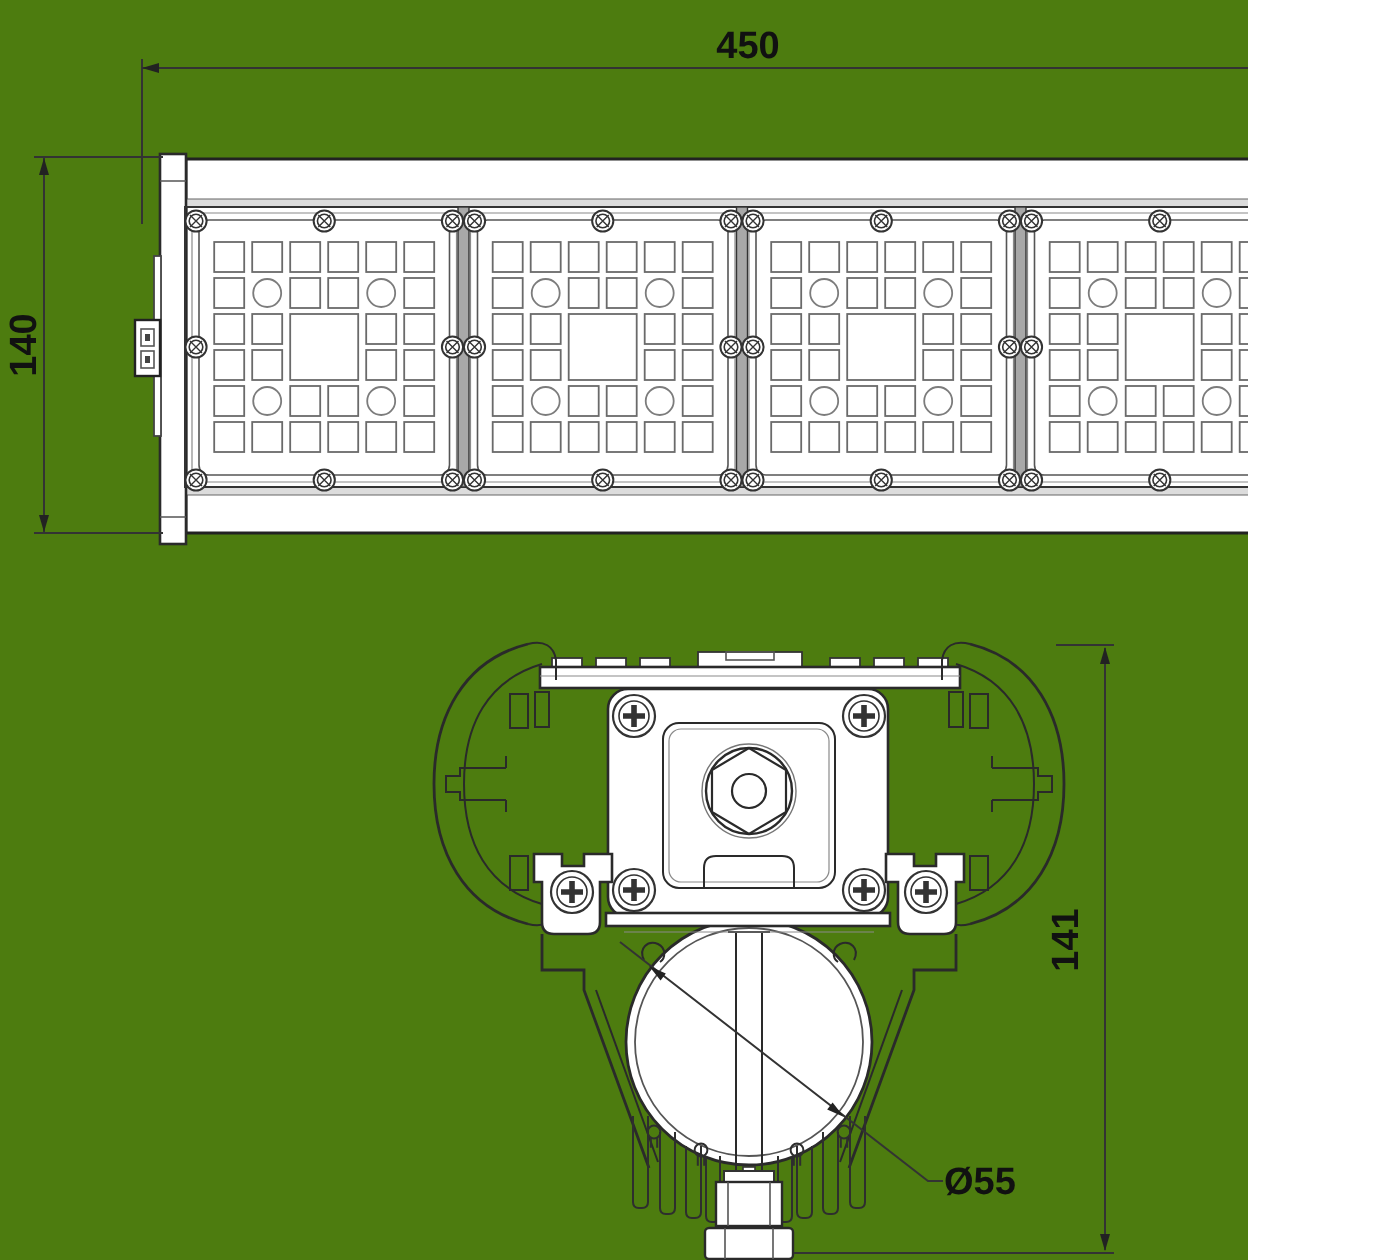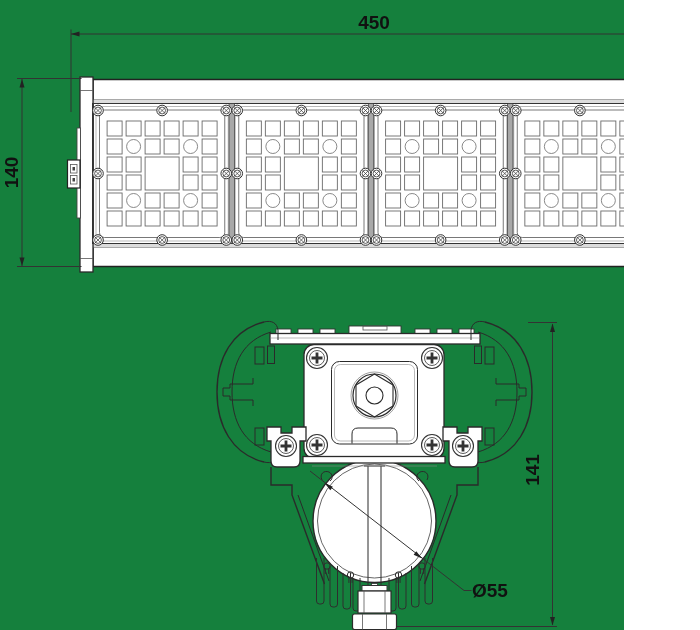--- a/index.html
+++ b/index.html
@@ -1,16 +1,16 @@
 <!DOCTYPE html>
 <html><head>
 <meta charset="utf-8">
 <style>
   html,body{margin:0;padding:0;background:#fff;}
-  .stage{width:624px;height:630px;position:relative;background:#15803d;overflow:hidden;
+  .stage{width:624px;height:630px;position:relative;background:#4d7c0f;overflow:hidden;
          font-family:"Liberation Sans",sans-serif;}
   svg{display:block;}
   .outline{fill:#fff;stroke:#222;stroke-width:1.5;}
   .outline2{fill:#fff;stroke:#222;stroke-width:1.2;}
   .thin{fill:none;stroke:#555;stroke-width:.8;}
   .thinner{fill:none;stroke:#8a8a8a;stroke-width:.6;}
   .band{fill:#dcdcdc;stroke:#666;stroke-width:.5;}
   .divider{fill:#a8a8a8;stroke:#333;stroke-width:.7;}
   .led{fill:none;stroke:#6a6a6a;stroke-width:.9;}
   .ledc{fill:none;stroke:#7c7c7c;stroke-width:.9;}

